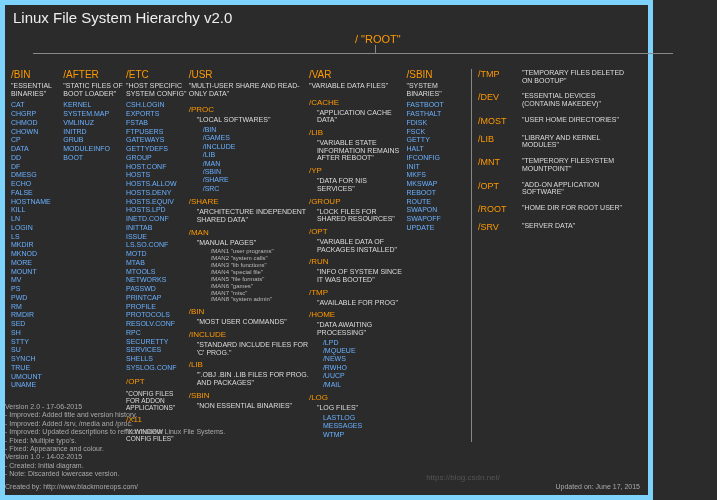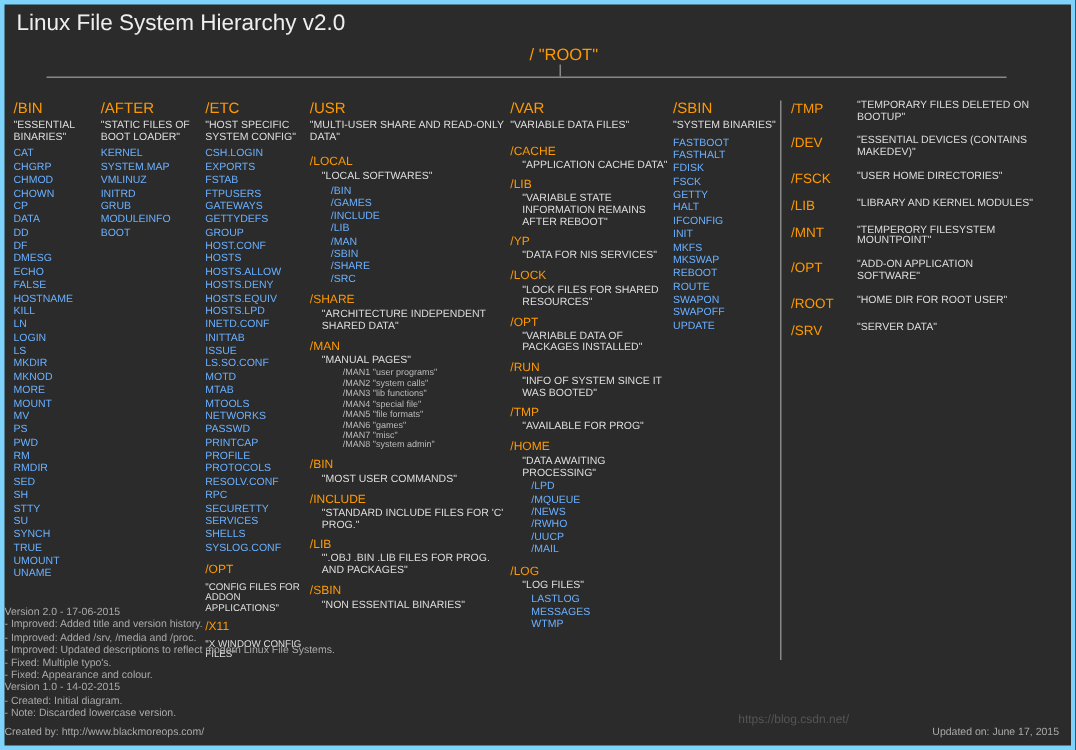--- a/index.html
+++ b/index.html
@@ -1,16 +1,16 @@
 <!DOCTYPE html>
 <html><head>
 <meta charset="utf-8">
 <style>
 html,body{margin:0;padding:0;background:#2b2b2b;color:#ccc;font-family:Arial,sans-serif;font-size:8px;width:717px;height:500px;overflow:hidden}
-.page{position:relative;width:717px;height:500px;border:3px solid #7dd3fc;box-sizing:border-box}
+.page{position:relative;width:653px;height:500px;border:5px solid #7dd3fc;box-sizing:border-box}
 .title{position:absolute;top:4px;left:8px;font-size:15px;color:#eee;font-weight:400}
 .root{position:absolute;top:28px;left:350px;color:#f90;font-size:11px}
 .cols{position:absolute;top:64px;left:6px;right:22px;display:flex}
 .col{display:flex;flex-direction:column}
 .col-head{color:#f90;font-size:10px;margin-bottom:2px}
 .desc{color:#ddd;font-size:7px;margin-bottom:4px;line-height:1.1}
 .item{color:#6ab0ff;font-size:7px;line-height:1.25}
 .sub{color:#f90;font-size:8px;margin-top:4px}
 .subdesc{color:#ddd;font-size:7px;margin-left:8px;line-height:1.1;margin-top:2px;margin-bottom:2px}
 .subitem{color:#6ab0ff;font-size:7px;margin-left:14px;line-height:1.2}
@@ -139,21 +139,21 @@
    <div class="sub">/OPT</div>
    <div class="etc-note">"CONFIG FILES FOR ADDON APPLICATIONS"</div>
    <div class="x11">/X11</div>
    <div class="etc-note">"X WINDOW CONFIG FILES"</div>
   </div>
 
   <div class="col c-usr">
    <div class="col-head">/USR</div>
    <div class="desc">"MULTI-USER SHARE AND READ-ONLY DATA"</div>
    <div id="usr-subs">
-          <div class="sub">/LOCAL</div>
+          <div class="sub">/PROC</div>
           <div class="subdesc">"LOCAL SOFTWARES"</div>
           <div class="subitem">/BIN</div>
           <div class="subitem">/GAMES</div>
           <div class="subitem">/INCLUDE</div>
           <div class="subitem">/LIB</div>
           <div class="subitem">/MAN</div>
           <div class="subitem">/SBIN</div>
           <div class="subitem">/SHARE</div>
           <div class="subitem">/SRC</div>
           <div class="sub">/SHARE</div>
@@ -182,21 +182,21 @@
   <div class="col c-var">
    <div class="col-head">/VAR</div>
    <div class="desc">"VARIABLE DATA FILES"</div>
    <div id="var-subs">
           <div class="sub">/CACHE</div>
           <div class="subdesc">"APPLICATION CACHE DATA"</div>
           <div class="sub">/LIB</div>
           <div class="subdesc">"VARIABLE STATE INFORMATION REMAINS AFTER REBOOT"</div>
           <div class="sub">/YP</div>
           <div class="subdesc">"DATA FOR NIS SERVICES"</div>
-          <div class="sub">/LOCK</div>
+          <div class="sub">/GROUP</div>
           <div class="subdesc">"LOCK FILES FOR SHARED RESOURCES"</div>
           <div class="sub">/OPT</div>
           <div class="subdesc">"VARIABLE DATA OF PACKAGES INSTALLED"</div>
           <div class="sub">/RUN</div>
           <div class="subdesc">"INFO OF SYSTEM SINCE IT WAS BOOTED"</div>
           <div class="sub">/TMP</div>
           <div class="subdesc">"AVAILABLE FOR PROG"</div>
           <div class="sub">/HOME</div>
           <div class="subdesc">"DATA AWAITING PROCESSING"</div>
           <div class="subitem">/LPD</div>
@@ -239,21 +239,21 @@
    <div id="right-rows">
           <div class="rrow">
             <div class="rlab">/TMP</div>
             <div class="rdesc">"TEMPORARY FILES DELETED ON BOOTUP"</div>
           </div>
           <div class="rrow">
             <div class="rlab">/DEV</div>
             <div class="rdesc">"ESSENTIAL DEVICES (CONTAINS MAKEDEV)"</div>
           </div>
           <div class="rrow">
-            <div class="rlab">/FSCK</div>
+            <div class="rlab">/MOST</div>
             <div class="rdesc">"USER HOME DIRECTORIES"</div>
           </div>
           <div class="rrow">
             <div class="rlab">/LIB</div>
             <div class="rdesc">"LIBRARY AND KERNEL MODULES"</div>
           </div>
           <div class="rrow">
             <div class="rlab">/MNT</div>
             <div class="rdesc">"TEMPERORY FILESYSTEM MOUNTPOINT"</div>
           </div>

